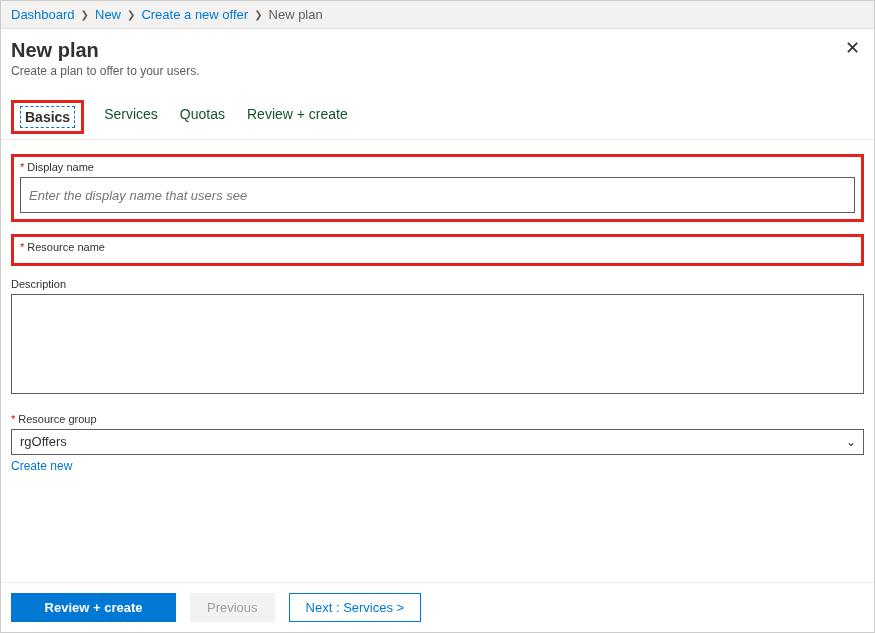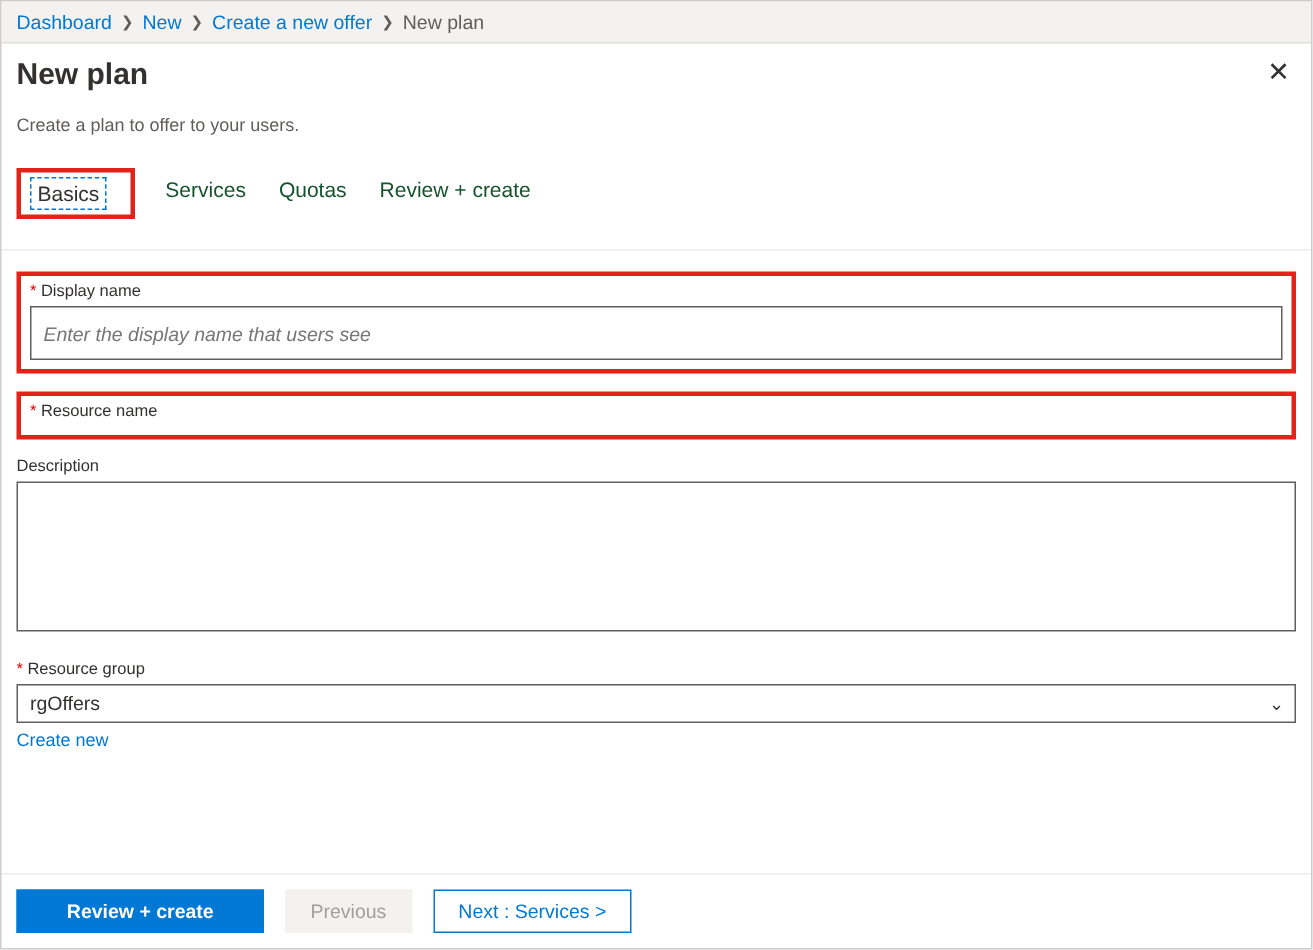--- a/index.html
+++ b/index.html
@@ -26,21 +26,21 @@
     .breadcrumb a { color: #0078d4; text-decoration: none; cursor: pointer; }
     .breadcrumb .sep { color: #605e5c; font-size: 10px; }
     .breadcrumb .current { color: #605e5c; }
     .header {
       display: flex;
       justify-content: space-between;
       align-items: flex-start;
       padding: 10px 14px 8px 10px;
     }
     .header h1 { font-size: 20px; font-weight: 600; color: #323130; }
-    .header p { font-size: 12px; color: #605e5c; margin-top: 14px; }
+    .header p { font-size: 12px; color: #605e5c; margin-top: 2px; }
     .close-btn {
       font-size: 18px;
       cursor: pointer;
       color: #323130;
       background: none;
       border: none;
       line-height: 1;
     }
     .tabs {
       display: flex;
@@ -54,22 +54,23 @@
       font-size: 14px;
       color: #14532d;
       cursor: pointer;
       position: relative;
     }
     .tab.active {
       color: #323130;
     }
     .tab.active-hl {
       border: 3px solid #e2231a;
-      padding: 3px 16px 3px 6px;
-      margin-bottom: 20px;
+      padding: 3px 6px 3px 6px;
+      margin-bottom: 5px;
+      font-weight: bold;
     }
     .tab.active-hl .tab-inner {
       border: 1px dashed #0078d4;
       padding: 2px 4px;
       display: inline-block;
     }
     .form-area {
       flex: 1;
       padding: 14px 10px 0 10px;
       overflow: auto;

